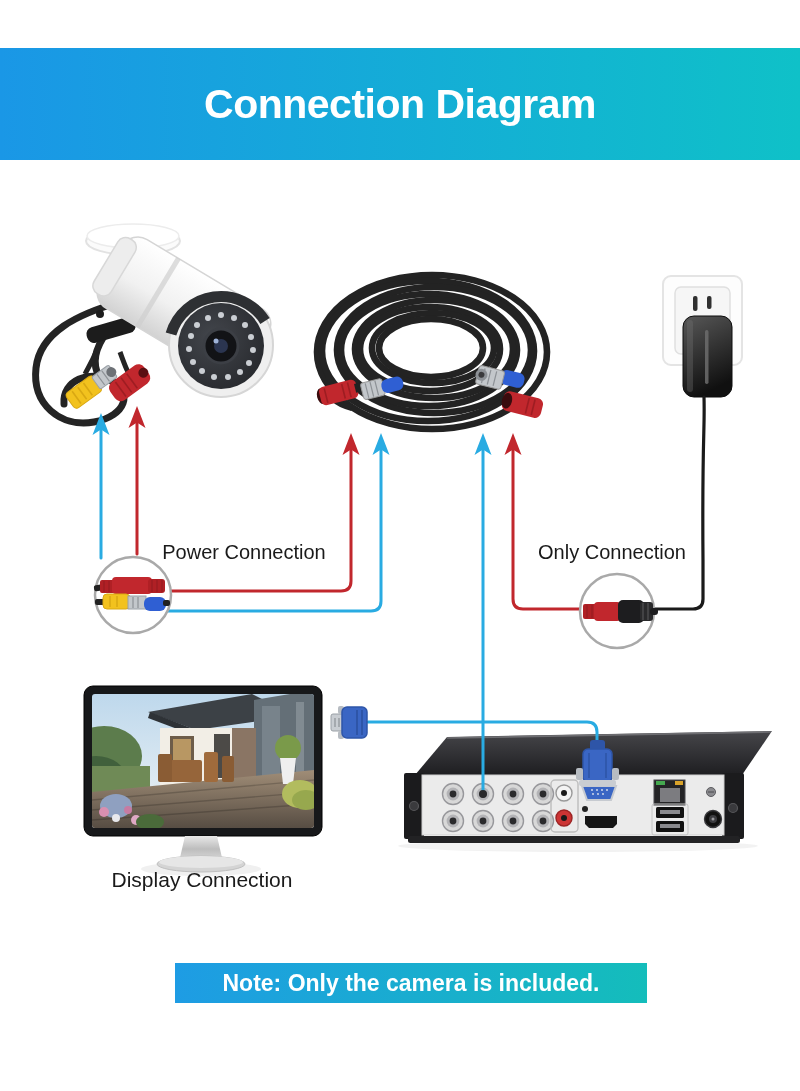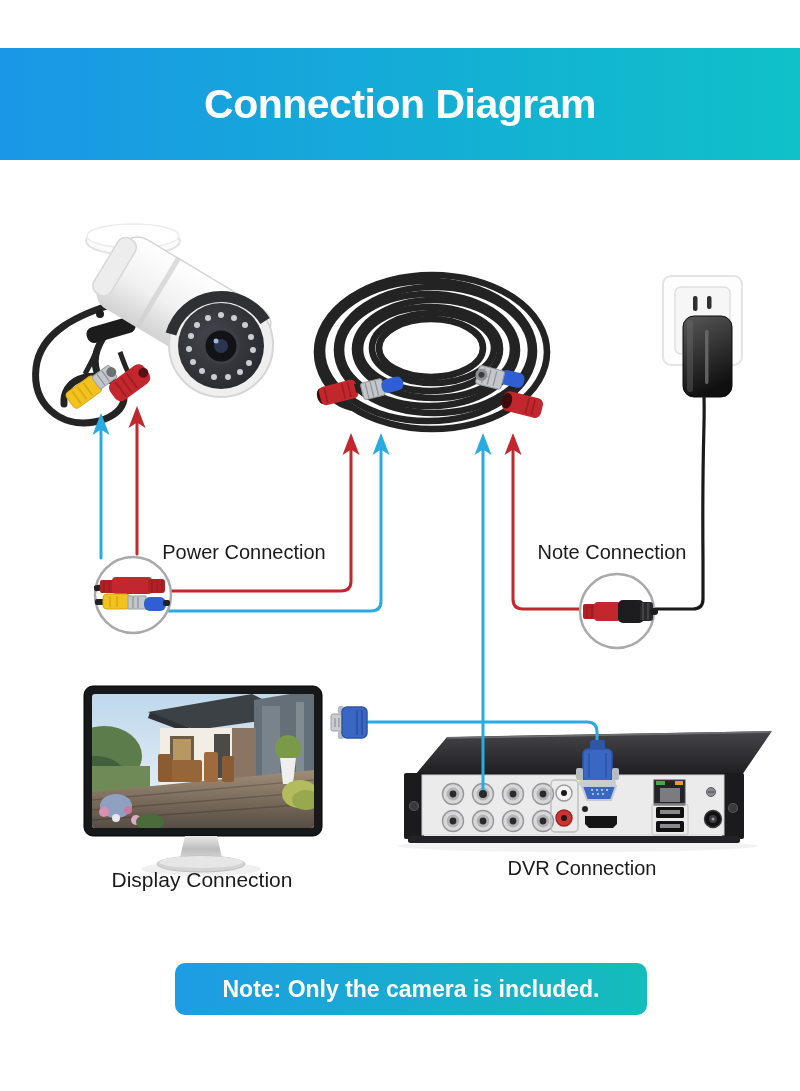--- a/index.html
+++ b/index.html
@@ -14,21 +14,21 @@
   .banner{position:absolute;left:0;top:48px;width:800px;height:112px;
     background:linear-gradient(90deg,var(--header-grad-start),var(--header-grad-end));
     display:flex;align-items:center;justify-content:center;}
   .banner h1{margin:0;color:#fff;font-size:41px;font-weight:800;letter-spacing:-0.5px;}
   svg.diagram{position:absolute;left:0;top:0;}
   .lbl{position:absolute;color:var(--label-text);font-size:20px;font-weight:500;text-align:center;white-space:nowrap;}
   .lbl-camera{left:149px;top:541px;width:190px;}
   .lbl-power{left:517px;top:541px;width:190px;}
   .lbl-dvr{left:482px;top:857px;width:200px;}
   .lbl-display{left:102px;top:868px;width:200px;font-size:21px;}
-  .note{position:absolute;left:175px;top:963px;width:472px;height:52px;border-radius:10px;
+  .note{position:absolute;left:175px;top:963px;width:472px;height:40px;border-radius:0;
     background:linear-gradient(90deg,var(--note-grad-start),var(--note-grad-end));
     display:flex;align-items:center;justify-content:center;}
   .note span{color:#fff;font-size:23px;font-weight:700;}
   
   .ln{fill:none;stroke-width:3px;stroke-linecap:round;}
   .ln-cyan{stroke:var(--arrow-cyan);}
   .ln-red{stroke:var(--arrow-red);}
   .ln-black{stroke:var(--cable-black);stroke-width:3.2px;}
   .ah-cyan{fill:var(--arrow-cyan);}
   .ah-red{fill:var(--arrow-red);}
@@ -415,20 +415,19 @@
       <rect x="583" y="749" width="29" height="33" rx="5" fill="#3a66c4" stroke="#2e55a8" stroke-width="1.5"></rect>
       <line x1="589" y1="753" x2="589" y2="778" stroke="#2e55a8" stroke-width="1.6"></line>
       <line x1="606" y1="753" x2="606" y2="778" stroke="#2e55a8" stroke-width="1.6"></line>
       <rect x="576" y="768" width="7" height="12" rx="2" fill="#b7bcc2"></rect>
       <rect x="612" y="768" width="7" height="12" rx="2" fill="#b7bcc2"></rect>
       <rect x="579" y="780" width="37" height="6" rx="2" fill="#c9cdd2"></rect>
     </g>
   </svg>
 
   <div class="lbl lbl-camera">Power Connection</div>
-  <div class="lbl lbl-power">Note Connection</div>
-  <div class="lbl lbl-dvr">DVR Connection</div>
+  <div class="lbl lbl-power">Only Connection</div>
   <div class="lbl lbl-display">Display Connection</div>
 
   <div class="note">
     <span>Note: Only the camera is included.</span>
   </div>
 </div>
 
 </body></html>

